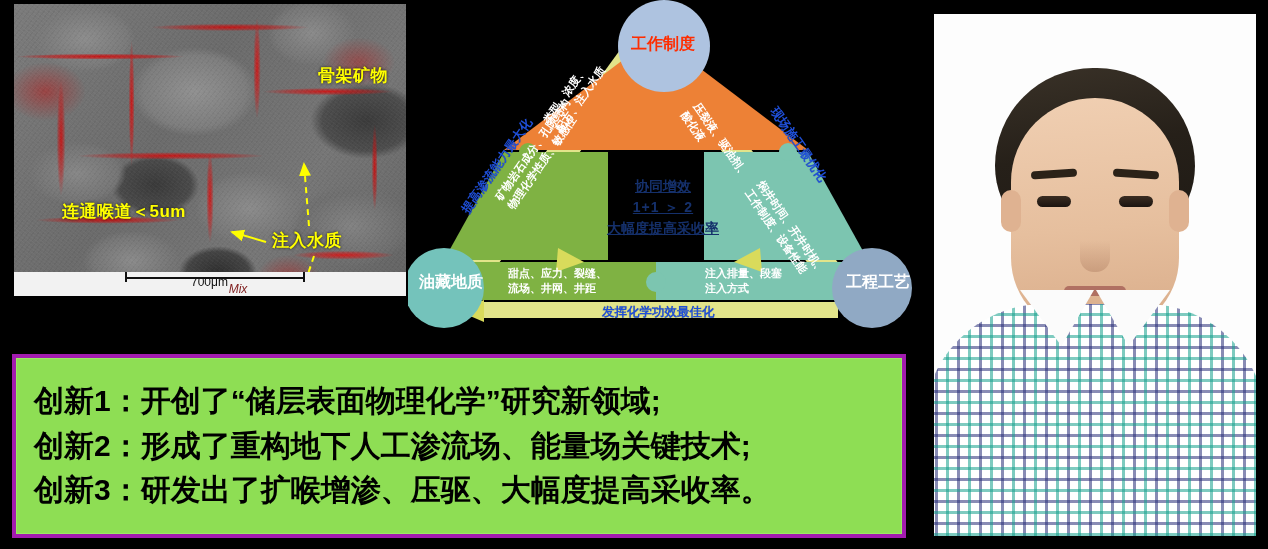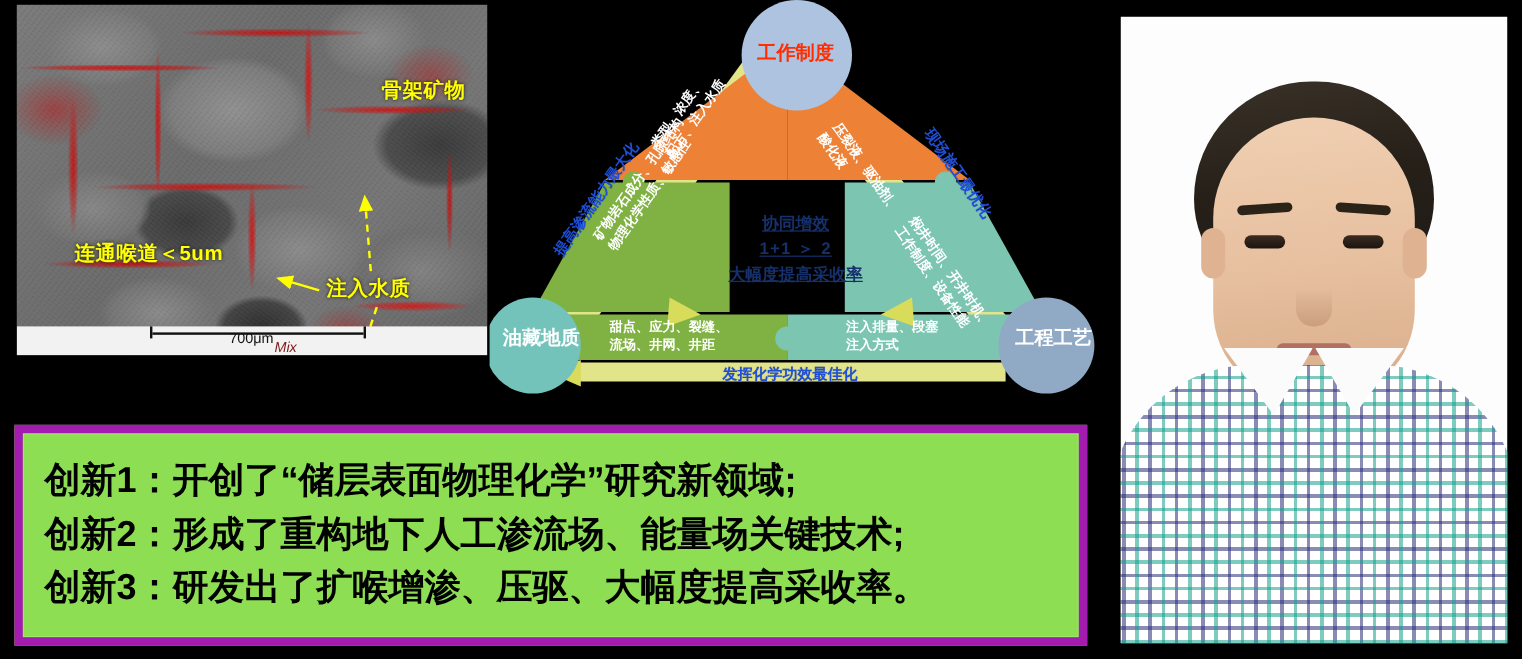--- a/index.html
+++ b/index.html
@@ -79,21 +79,21 @@
   .ol-bottom{left:602px;top:304px;}
 
   .center-text{position:absolute;left:583px;top:176px;width:160px;text-align:center;color:#15306b;
     font-weight:bold;line-height:1.5;text-decoration:underline;}
   .ct-l1{font-size:14px;}
   .ct-l2{font-size:14px;letter-spacing:1px;}
   .ct-l3{font-size:14px;}
 
   
   .innov-box{position:absolute;left:12px;top:354px;width:894px;height:184px;
-    background:#8ede54;border:7px solid #a21caf;box-shadow:inset 0 0 0 1px #9bea63;
+    background:#8ede54;border:4px solid #a21caf;box-shadow:inset 0 0 0 1px #9bea63;
     display:flex;flex-direction:column;justify-content:center;padding:6px 14px 6px 18px;box-sizing:border-box;}
   .innov-line{color:#000000;font-weight:bold;font-size:30px;line-height:1.48;letter-spacing:0px;white-space:nowrap;}
 
   
   .photo{position:absolute;left:934px;top:14px;width:322px;height:522px;background:#ffffff;overflow:hidden;}
   .ph-bg{position:absolute;inset:0;background:#fdfdfd;}
   .ph-neck{position:absolute;left:50%;top:282px;width:96px;height:90px;margin-left:-48px;border-radius:26px;
     background:linear-gradient(180deg,#d9ae92 0%, #cfa083 100%);}
   .ph-hair{position:absolute;left:50%;top:54px;width:200px;height:182px;margin-left:-100px;
     border-radius:100px 100px 86px 86px;

